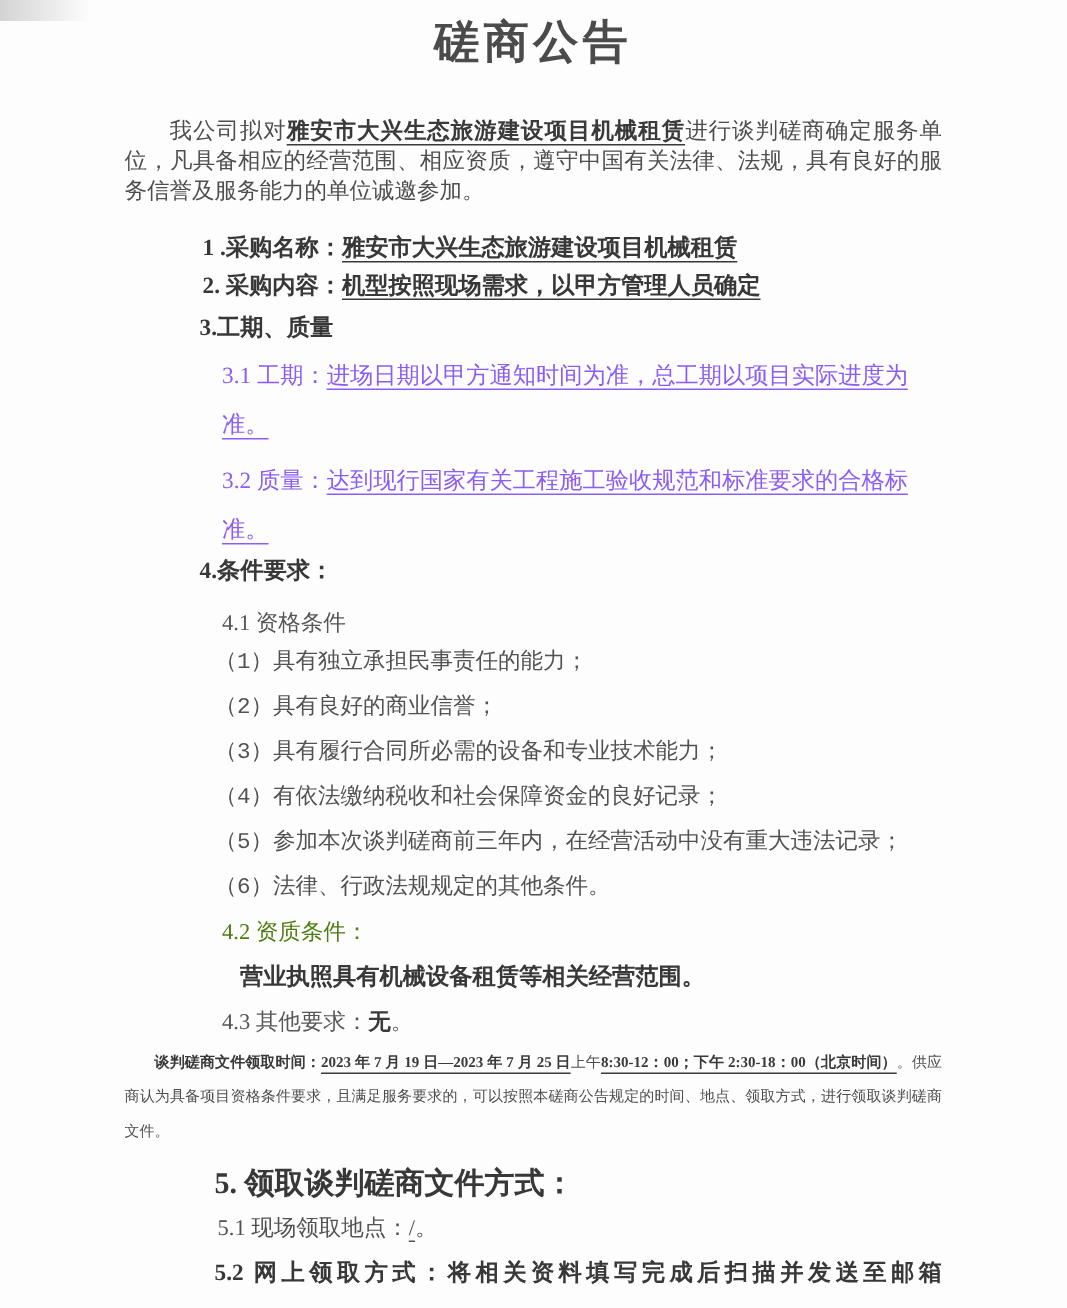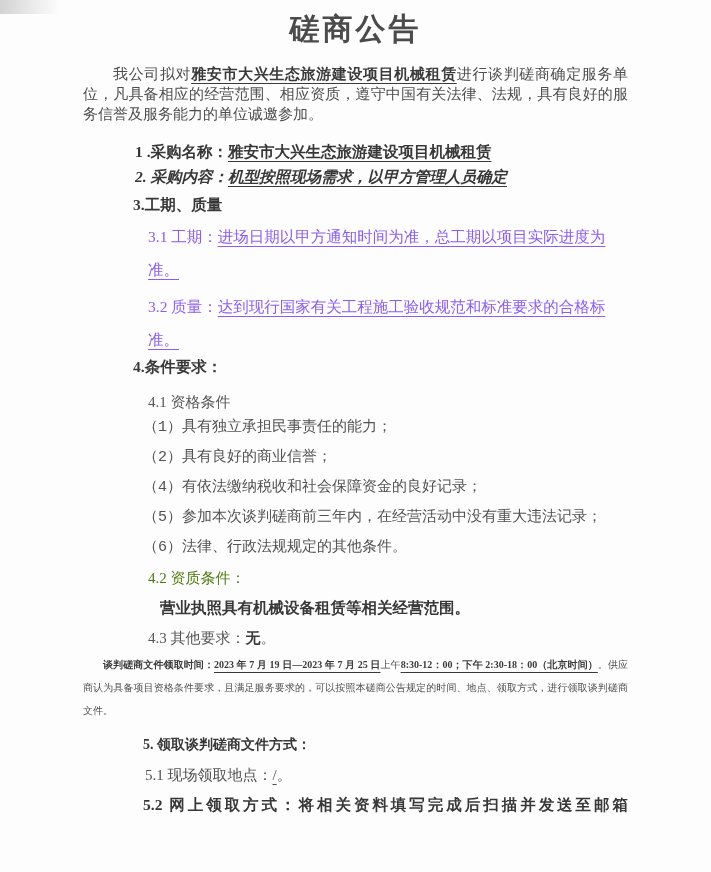--- a/index.html
+++ b/index.html
@@ -17,46 +17,46 @@
   }
   .page { padding:8px 83px 0 83px; }
   .title {
     text-align:center;
     font-size:30px; line-height:42px;
     font-weight:bold; color:#4b4b4b;
     letter-spacing:3px;
     margin:0;
   }
   .intro {
-    margin:14px 0 0 0;
+    margin:28px 0 0 0;
     font-size:15px; line-height:20px;
     text-indent:2em; text-align:justify;
     color:#4e4e4e;
   }
   .b { font-weight:bold; color:#3a3a3a; }
   .ul {
     text-decoration:underline;
     text-underline-offset:4px;
     text-decoration-thickness:1px;
   }
   .l1 { margin:17px 0 0 52px; font-size:15.5px; line-height:22px; font-weight:bold; color:#383838; }
-  .l1b { margin:2px 0 0 52px; font-size:15.5px; line-height:24px; font-weight:bold; color:#383838;font-style:italic; }
+  .l1b { margin:2px 0 0 52px; font-size:15.5px; line-height:24px; font-weight:bold; color:#383838; }
   .h3 { margin:5px 0 0 50px; font-size:15.5px; line-height:22px; font-weight:bold; color:#383838; }
   .sub { margin:4px 0 0 65px; font-size:15.5px; line-height:33px; font-weight:normal; color:#8b5cf6; }
   .h4 { margin:0 0 0 50px; font-size:15.5px; line-height:22px; font-weight:bold; color:#383838; }
   .h41 { margin:13px 0 0 65px; font-size:15px; line-height:22px; color:#565656; }
   .cond { margin:0 0 0 60px; font-size:15px; line-height:30px; color:#525252;font-family:Liberation Mono, monospace; }
   .h42 { margin:0 0 0 65px; font-size:15px; line-height:30px; color:#4d7c0f; }
   .v42 { margin:0 0 0 77px; font-size:15.5px; line-height:30px; font-weight:bold; color:#383838; }
   .l43 { margin:0 0 0 65px; font-size:15px; line-height:30px; color:#565656; }
   .pickup {
     margin:0; font-size:10px; line-height:23px;
     text-indent:2em; text-align:justify; color:#4e4e4e;
   }
-  .h5 { margin:8px 0 0 60px; font-size:14px; line-height:30px; font-weight:bold; color:#383838; }
+  .h5 { margin:8px 0 0 60px; font-size:20px; line-height:30px; font-weight:bold; color:#383838; }
   .l51 { margin:0 0 0 62px; font-size:15px; line-height:30px; color:#525252; }
   .l52a {
     margin:0; padding-left:60px; font-size:15.5px; line-height:30px;
     font-weight:bold; color:#383838;
     text-align:justify; text-align-last:justify;
   }
 </style>
 </head>
 <body>
 
@@ -77,20 +77,21 @@
   <div class="sub"><span>3.1 工期：</span><span class="ul">进场日期以甲方通知时间为准，总工期以项目实际进度为准。</span></div>
 
   <div class="sub"><span>3.2 质量：</span><span class="ul">达到现行国家有关工程施工验收规范和标准要求的合格标准。</span></div>
 
   <div class="h4">4.条件要求：</div>
 
   <div class="h41">4.1 资格条件</div>
 
   <div class="cond">（1）具有独立承担民事责任的能力；</div>
   <div class="cond">（2）具有良好的商业信誉；</div>
+  <div class="cond">（3）具有履行合同所必需的设备和专业技术能力；</div>
   <div class="cond">（4）有依法缴纳税收和社会保障资金的良好记录；</div>
   <div class="cond">（5）参加本次谈判磋商前三年内，在经营活动中没有重大违法记录；</div>
   <div class="cond">（6）法律、行政法规规定的其他条件。</div>
 
   <div class="h42">4.2 资质条件：</div>
 
   <div class="v42">营业执照具有机械设备租赁等相关经营范围。</div>
 
   <div class="l43"><span>4.3 其他要求：</span><span class="b">无</span><span>。</span></div>
 

